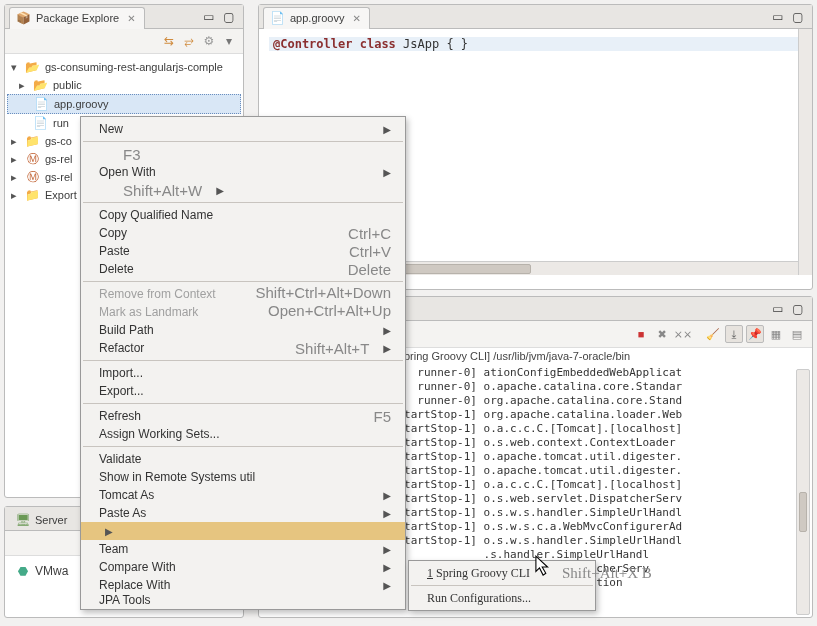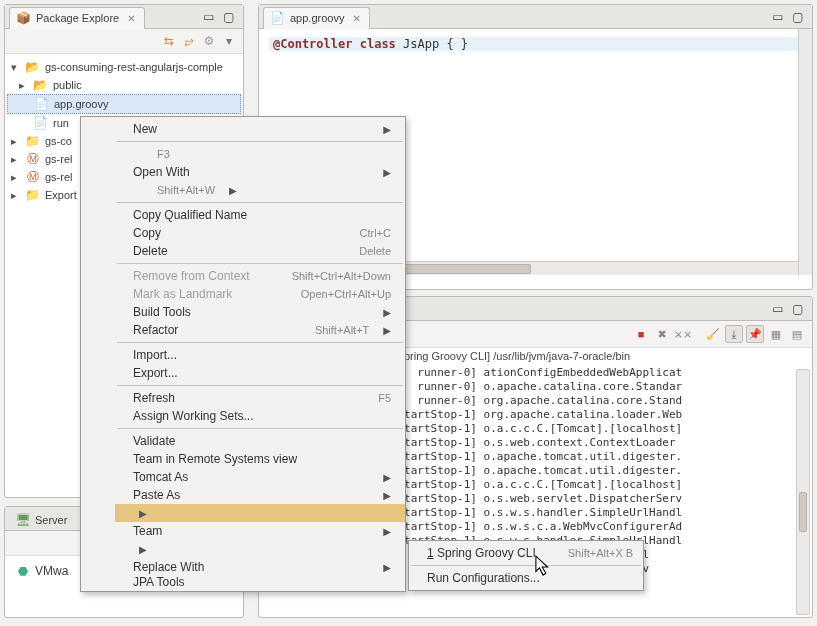--- a/index.html
+++ b/index.html
@@ -151,28 +151,28 @@
     z-index: 100;
   }
   .menu-item {
     display:flex; align-items:center;
     padding: 2px 14px 2px 18px;
     height: 18px;
     gap: 8px;
     white-space:nowrap;
     color:#333;
   }
-  .menu-item.disabled { color:#a0a0a0;}
+  .menu-item.disabled { color:#a0a0a0;align-items:flex-end;}
   .menu-item.highlight { background:#e6c580;}
   .menu-item .lbl { flex:1; }
-  .menu-item .accel { color:#888; font-size:11px; padding-left:24px;}
+  .menu-item .accel { color:#888; font-size:15px; padding-left:24px;}
   .menu-item .sub-arrow { color:#555; font-size:10px; margin-left:6px;}
   .menu-sep { height:1px; background:#c8c4bf; margin:3px 2px;}
-  #main-menu { left: 80px; top:116px; width: 326px; padding-left: 34px;}
-  #submenu { left: 408px; top: 540px; width: 236px;}
+  #main-menu { left: 80px; top:116px; width: 326px;}
+  #submenu { left: 408px; top: 560px; width: 188px; font-family: Liberation Serif, serif;}
 
   .cursor {
     position:absolute; width:18px;height:24px; z-index:200;
     pointer-events:none;
   }
   .cursor svg{width:100%;height:100%;}
 
   .groovy-ic{color:#5a7fae;}
   .server-ic{color:#6a9955;}
   .pkg-ic{color:#caa34a;}
@@ -353,34 +353,38 @@
     </div>
   <div class="menu-sep"></div>
   <div class="menu-item">
       <span class="lbl">Copy Qualified Name</span>
     </div>
   <div class="menu-item">
       <span class="lbl">Copy</span>
       <span class="accel">Ctrl+C</span>
     </div>
   <div class="menu-item">
+      <span class="lbl">Paste</span>
+      <span class="accel">Ctrl+V</span>
+    </div>
+  <div class="menu-item">
       <span class="lbl">Delete</span>
       <span class="accel">Delete</span>
     </div>
   <div class="menu-sep"></div>
   <div class="menu-item disabled">
       <span class="lbl">Remove from Context</span>
       <span class="accel">Shift+Ctrl+Alt+Down</span>
     </div>
   <div class="menu-item disabled">
       <span class="lbl">Mark as Landmark</span>
       <span class="accel">Open+Ctrl+Alt+Up</span>
     </div>
   <div class="menu-item">
-      <span class="lbl">Build Tools</span>
+      <span class="lbl">Build Path</span>
       <span class="sub-arrow">▶</span>
     </div>
   <div class="menu-item">
       <span class="lbl">Refactor</span>
       <span class="accel">Shift+Alt+T</span>
       <span class="sub-arrow">▶</span>
     </div>
   <div class="menu-sep"></div>
   <div class="menu-item">
       <span class="lbl">Import...</span>
@@ -394,38 +398,39 @@
       <span class="accel">F5</span>
     </div>
   <div class="menu-item">
       <span class="lbl">Assign Working Sets...</span>
     </div>
   <div class="menu-sep"></div>
   <div class="menu-item">
       <span class="lbl">Validate</span>
     </div>
   <div class="menu-item">
-      <span class="lbl">Team in Remote Systems view</span>
+      <span class="lbl">Show in Remote Systems util</span>
     </div>
   <div class="menu-item">
       <span class="lbl">Tomcat As</span>
       <span class="sub-arrow">▶</span>
     </div>
   <div class="menu-item">
       <span class="lbl">Paste As</span>
       <span class="sub-arrow">▶</span>
     </div>
   <div class="menu-item highlight">
       <span class="sub-arrow">▶</span>
     </div>
   <div class="menu-item">
       <span class="lbl">Team</span>
       <span class="sub-arrow">▶</span>
     </div>
   <div class="menu-item">
+      <span class="lbl">Compare With</span>
       <span class="sub-arrow">▶</span>
     </div>
   <div class="menu-item">
       <span class="lbl">Replace With</span>
       <span class="sub-arrow">▶</span>
     </div>
   <div class="menu-item" style="overflow:hidden;height:12px">
       <span class="lbl">JPA Tools</span>
     </div>
 </div>

